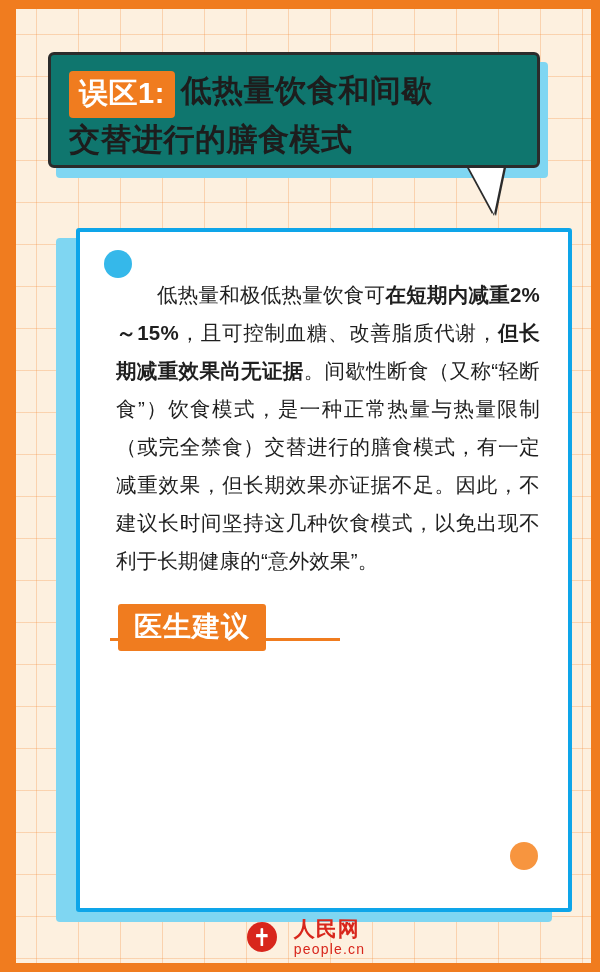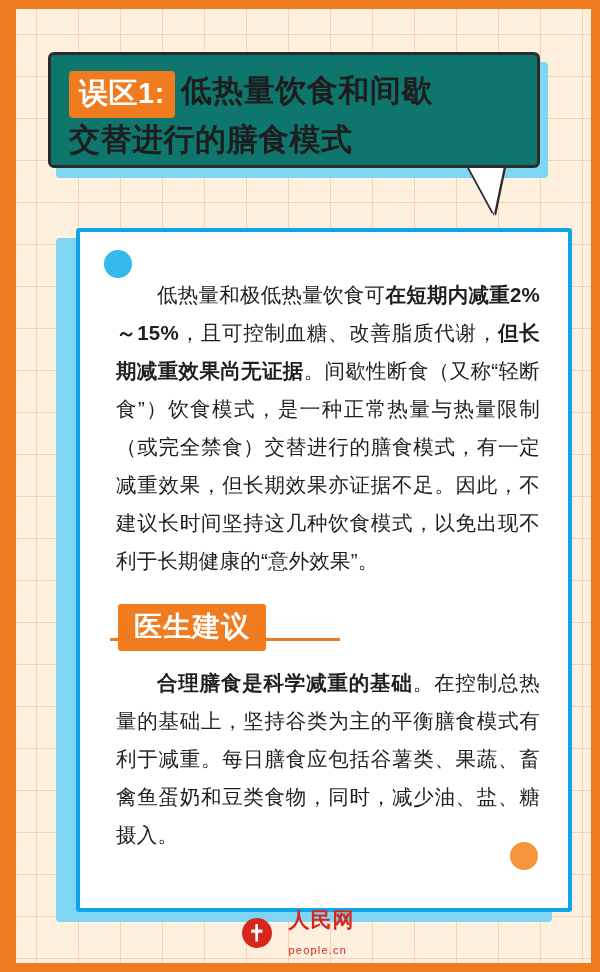--- a/index.html
+++ b/index.html
@@ -200,21 +200,21 @@
     font-size: 28px;
     font-weight: bold;
     padding: 4px 16px 5px 16px;
     border-radius: 3px;
     letter-spacing: 1px;
   }
 
   
   .footer {
     position: absolute;
-    left: 8px;
+    left: 16px;
     bottom: 16px;
     width: 580px;
     display: flex;
     justify-content: center;
     align-items: center;
     gap: 17px;
   }
   .logo-mark {
     width: 30px;
     height: 30px;
@@ -239,24 +239,24 @@
     flex-direction: column;
     line-height: 1;
   }
   .logo-cn {
     font-size: 21px;
     font-weight: bold;
     color: #d8261c;
     letter-spacing: 1px;
   }
   .logo-en {
-    font-size: 11px;
+    font-size: 14px;
     color: #d8261c;
     letter-spacing: 1.2px;
-    margin-top: 15px;
+    margin-top: 3px;
   }
 </style>
 </head>
 <body>
 
 <div class="poster">
 
   <div class="grid-bg"></div>
   <div class="edge-bar-left"></div>
   <div class="edge-bar-top"></div>
@@ -276,21 +276,20 @@
   <div class="card">
     <div class="dot-blue"></div>
 
     <div class="para para-1" id="p1">低热量和极低热量饮食可<b>在短期内减重2%～15%</b>，且可控制血糖、改善脂质代谢，<b>但长期减重效果尚无证据</b>。间歇性断食（又称“轻断食”）饮食模式，是一种正常热量与热量限制（或完全禁食）交替进行的膳食模式，有一定减重效果，但长期效果亦证据不足。因此，不建议长时间坚持这几种饮食模式，以免出现不利于长期健康的“意外效果”。</div>
 
     <div class="advice-tag-wrap">
       <div class="advice-underline"></div>
       <div class="advice-tag">医生建议</div>
     </div>
 
-    <div class="para para-2" id="p2"><b>合理膳食是科学减重的基础</b>。在控制总热量的基础上，坚持谷类为主的平衡膳食模式有利于减重。每日膳食应包括谷薯类、果蔬、畜禽鱼蛋奶和豆类食物，同时，减少油、盐、糖摄入。</div>
 
     <div class="dot-orange"></div>
   </div>
 
   <div class="footer">
     <span class="logo-mark"></span>
     <span class="logo-text-wrap">
       <span class="logo-cn">人民网</span>
       <span class="logo-en">people.cn</span>
     </span>

